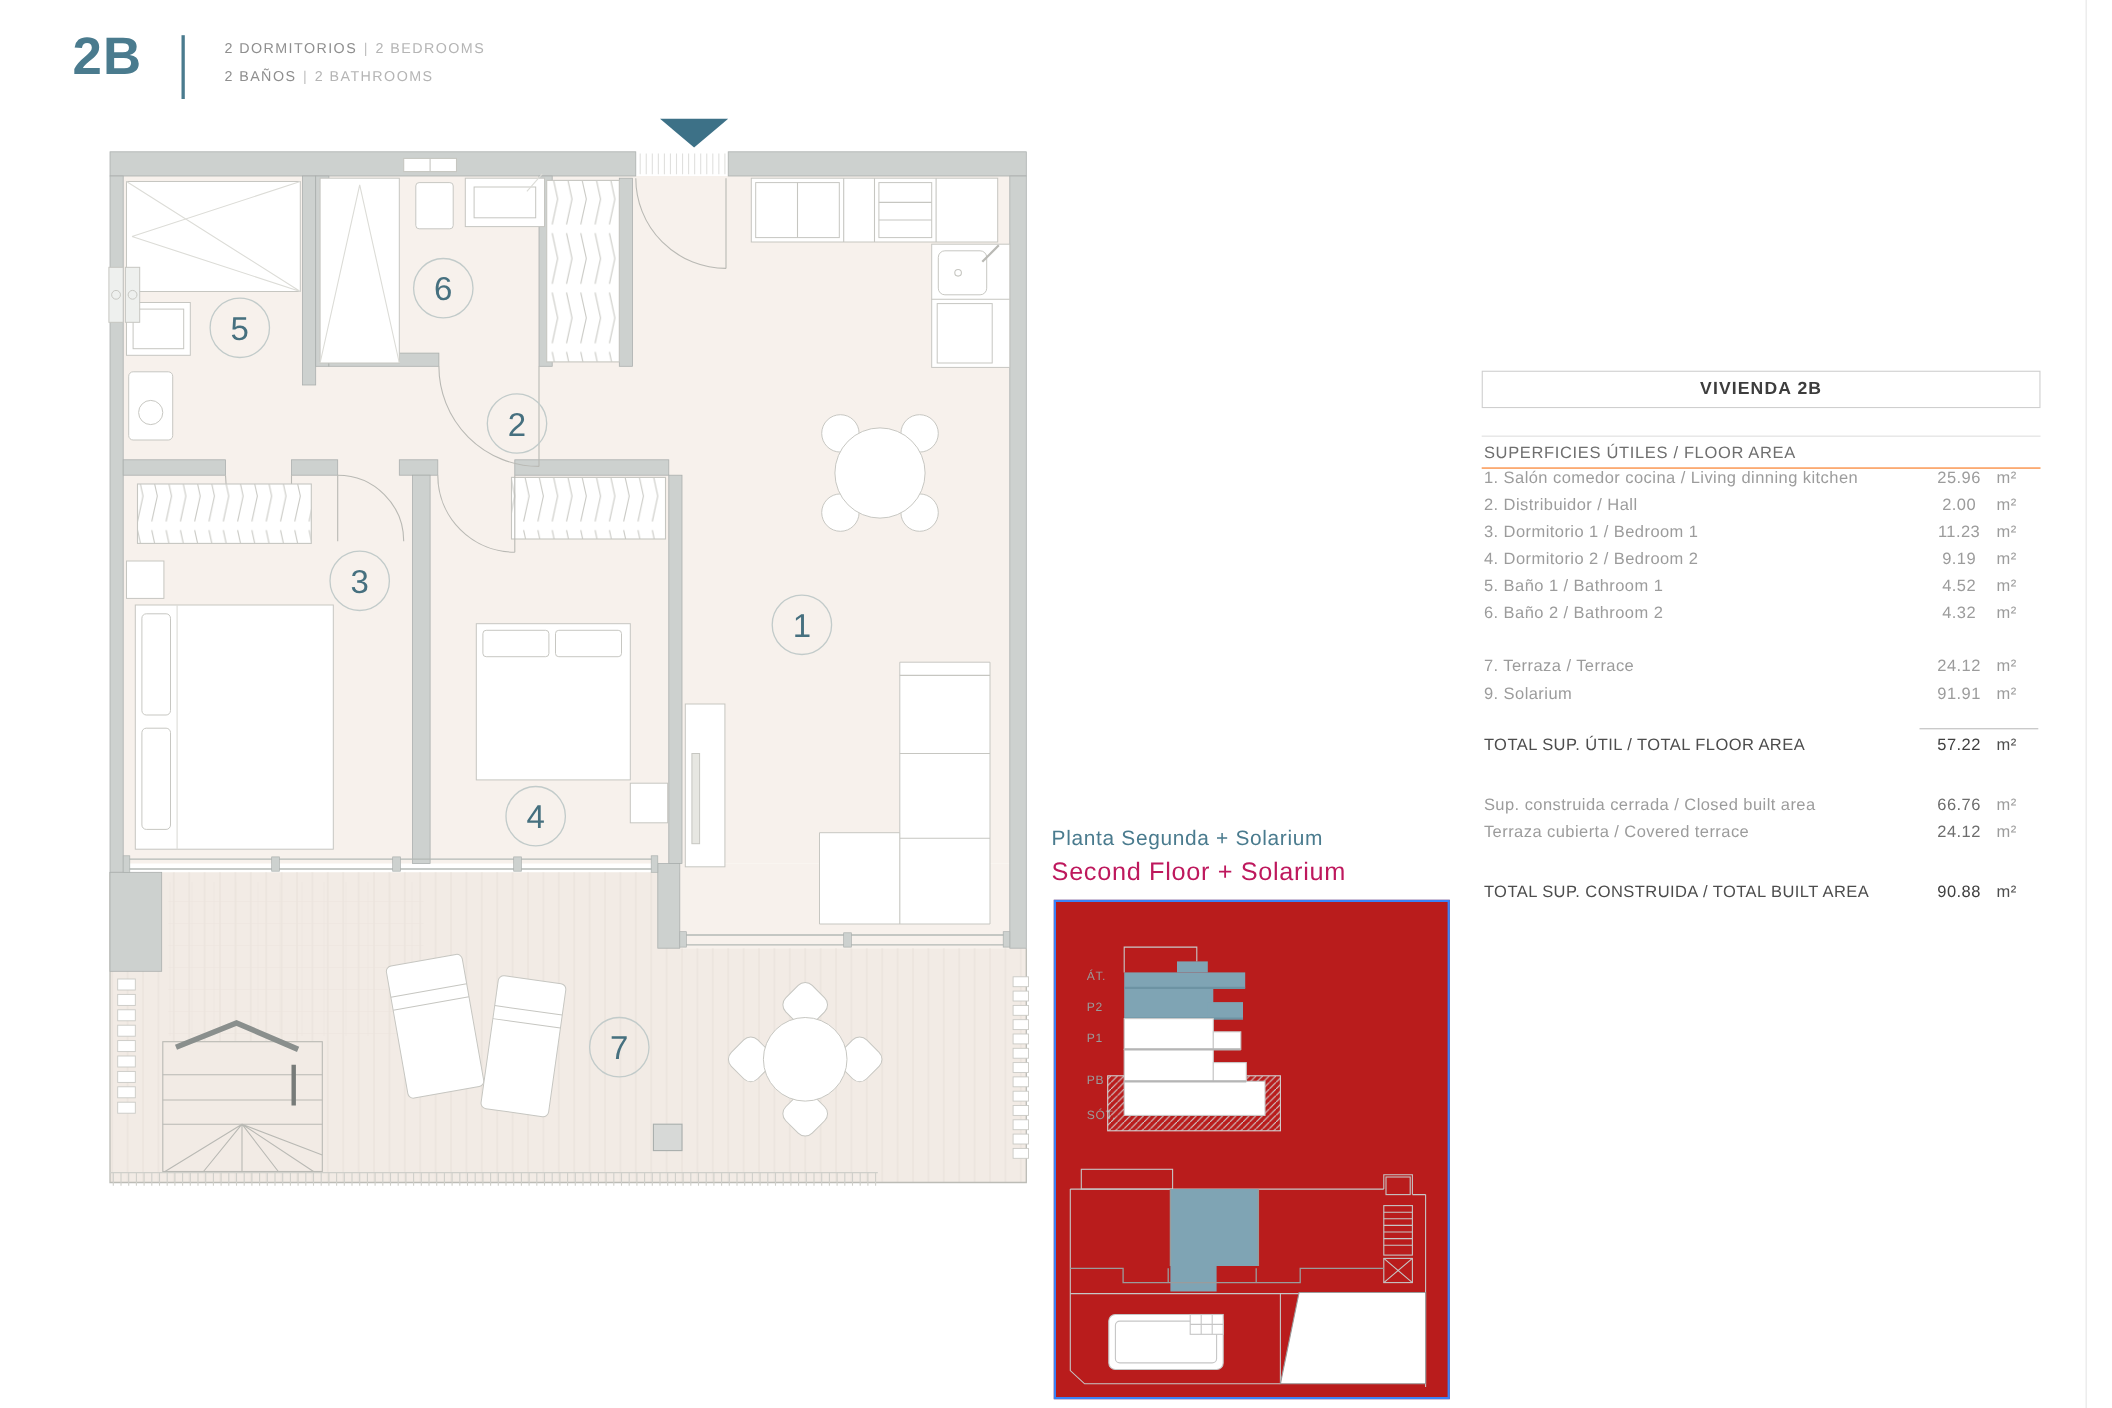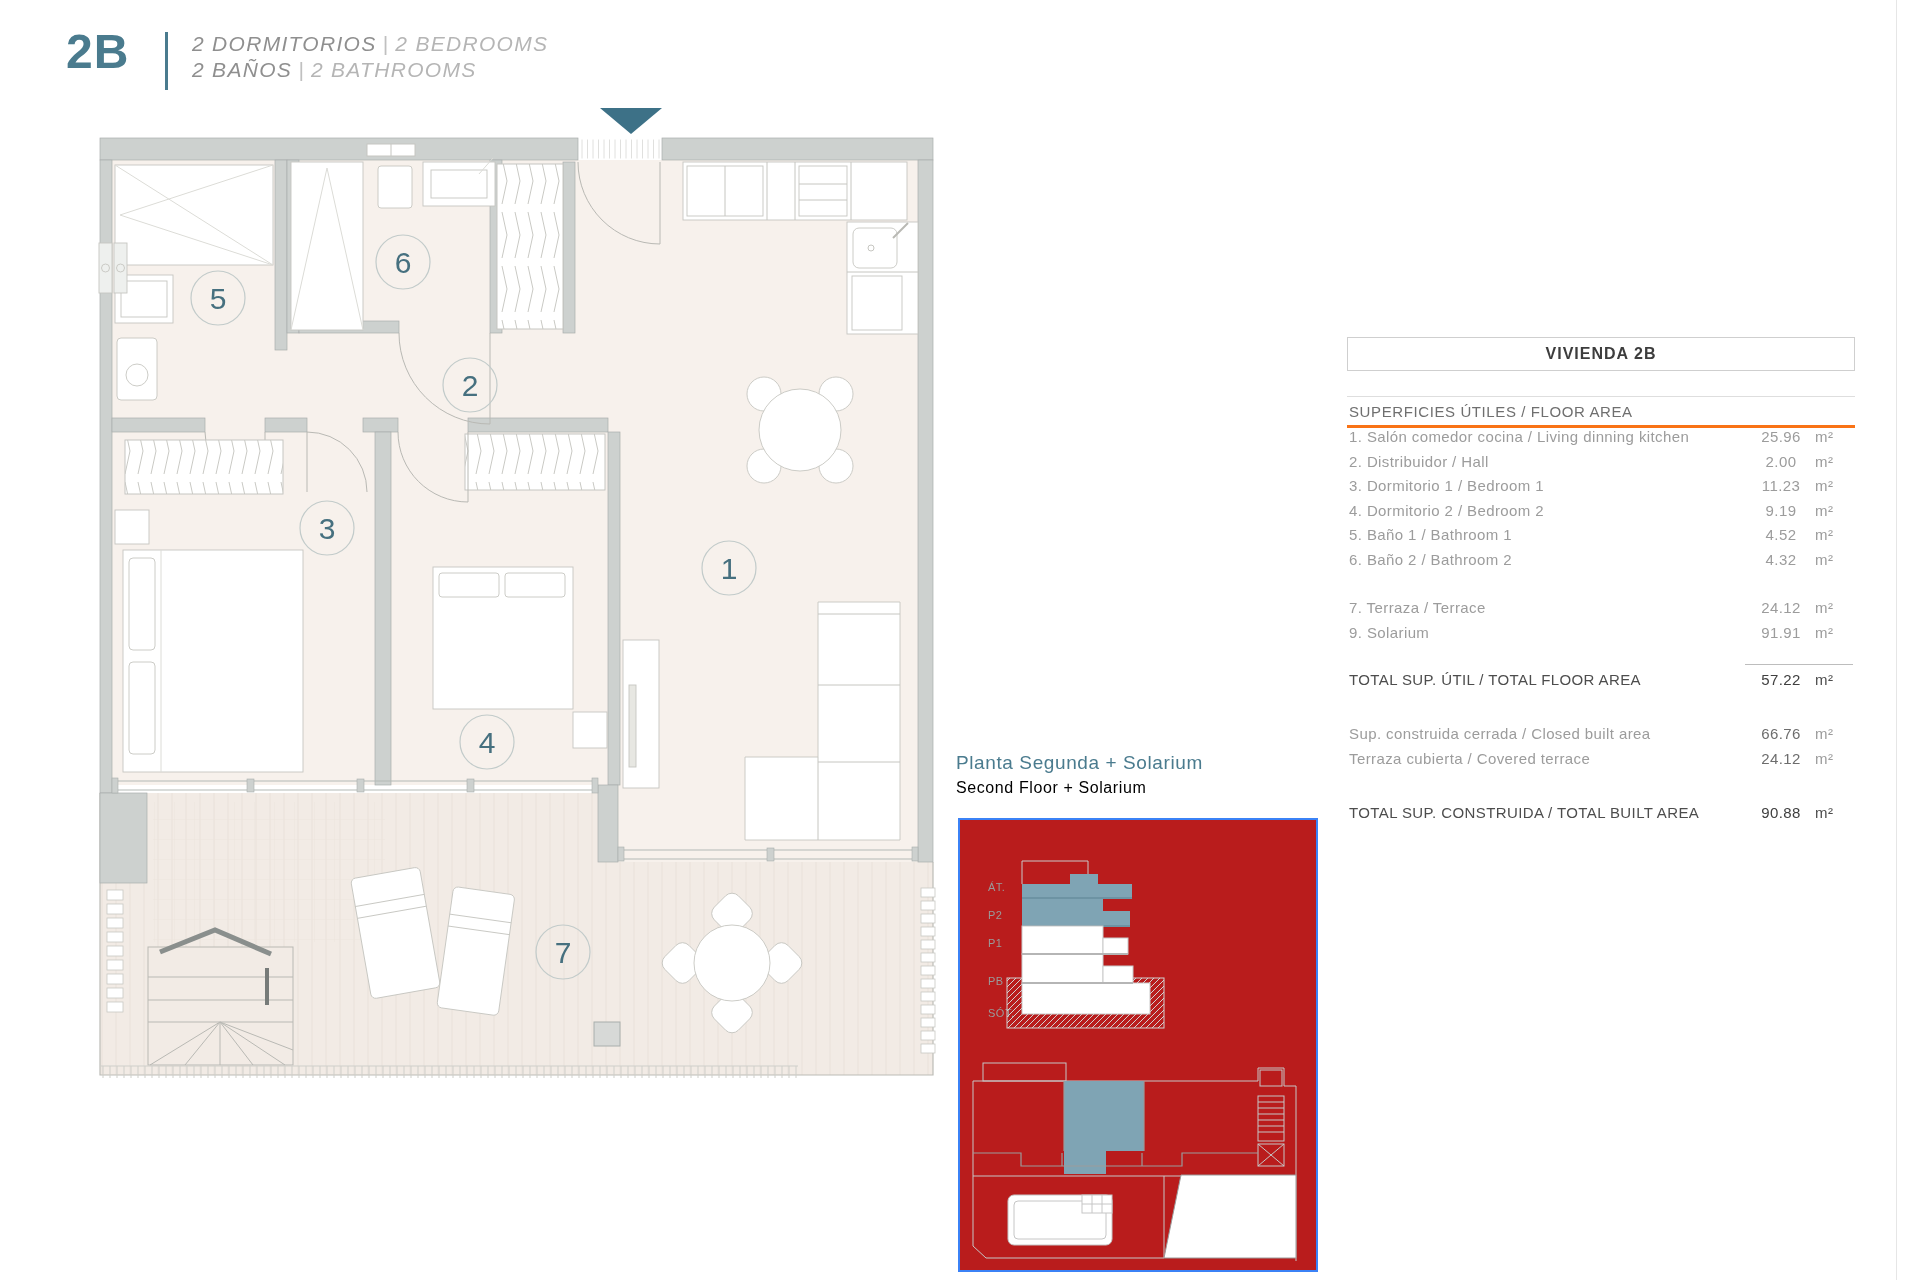--- a/index.html
+++ b/index.html
@@ -3,43 +3,43 @@
 <meta charset="utf-8">
 <style>
   html,body{margin:0;padding:0;background:#ffffff;}
   body{width:1920px;height:1280px;position:relative;overflow:hidden;
        font-family:"Liberation Sans", sans-serif;-webkit-font-smoothing:antialiased;}
   .abs{position:absolute;}
 
   
   .unit-code{left:66px;top:24px;font-size:48px;font-weight:bold;color:#4a7b8e;letter-spacing:1px;}
   .hdr-divider{left:165px;top:32px;width:3px;height:58px;background:#4a7b8e;}
-  .hdr-lines{left:192px;top:31px;font-size:21px;letter-spacing:1.3px;line-height:26px;white-space:nowrap;font-style:italic;}
+  .hdr-lines{left:204px;top:31px;font-size:13px;letter-spacing:1.3px;line-height:26px;white-space:nowrap;}
   .hdr-es{color:#8f8f8f;} .hdr-sep{color:#c0c0c0;padding:0 6px;} .hdr-en{color:#b5b5b5;}
 
   
   .tbl{left:1347px;top:337px;width:508px;font-size:15px;letter-spacing:.4px;}
   .tbl-title{height:32px;border:1px solid #cfcfcf;display:flex;align-items:center;justify-content:center;
              font-weight:bold;color:#3d3d3d;font-size:16px;letter-spacing:1px;margin-bottom:25px;}
-  .sec-hdr{border-top:1px solid #dedede;border-bottom:3px solid #f97316;padding:6px 2px 5px 2px;
+  .sec-hdr{border-top:1px solid #dedede;border-bottom:1px solid #f97316;padding:6px 2px 5px 2px;
            color:#6f6f6f;letter-spacing:.6px;}
   .row{display:flex;align-items:baseline;height:24.5px;color:#9c9c9c;}
   .row .lbl{flex:1;padding-left:2px;white-space:nowrap;}
   .row .val{width:68px;text-align:center;}
   .row .unit{width:40px;}
   .row.dark{color:#4d4d4d;}
   .row.dark .val{color:#404040;}
   .built .val{color:#6d6d6d;}
   .spacer24{height:24px;} .spacer16{height:16px;} .spacer26{height:26px;} .spacer30{height:30px;}
   .val-rule{margin-left:398px;width:108px;border-top:1px solid #bdbdbd;margin-bottom:6px;}
   .total-row{height:28px;}
 
   
   .loc-title{left:956px;top:752px;font-size:19px;color:#4a7b8e;letter-spacing:.6px;}
-  .loc-sub{left:956px;top:779px;font-size:16px;color:#000000;letter-spacing:.6px;}
+  .loc-sub{left:956px;top:779px;font-size:23px;color:#be185d;letter-spacing:.6px;}
   .loc-box{left:958px;top:818px;width:356px;height:450px;border:2px solid #3b82f6;background:#b91c1c;}
 
   .page-edge{left:1896px;top:0;width:1px;height:1280px;background:#e6e6e6;}
 
   svg text{font-family:"Liberation Sans", sans-serif;}
 </style>
 </head>
 <body>
 
 <div class="abs unit-code">2B</div>

